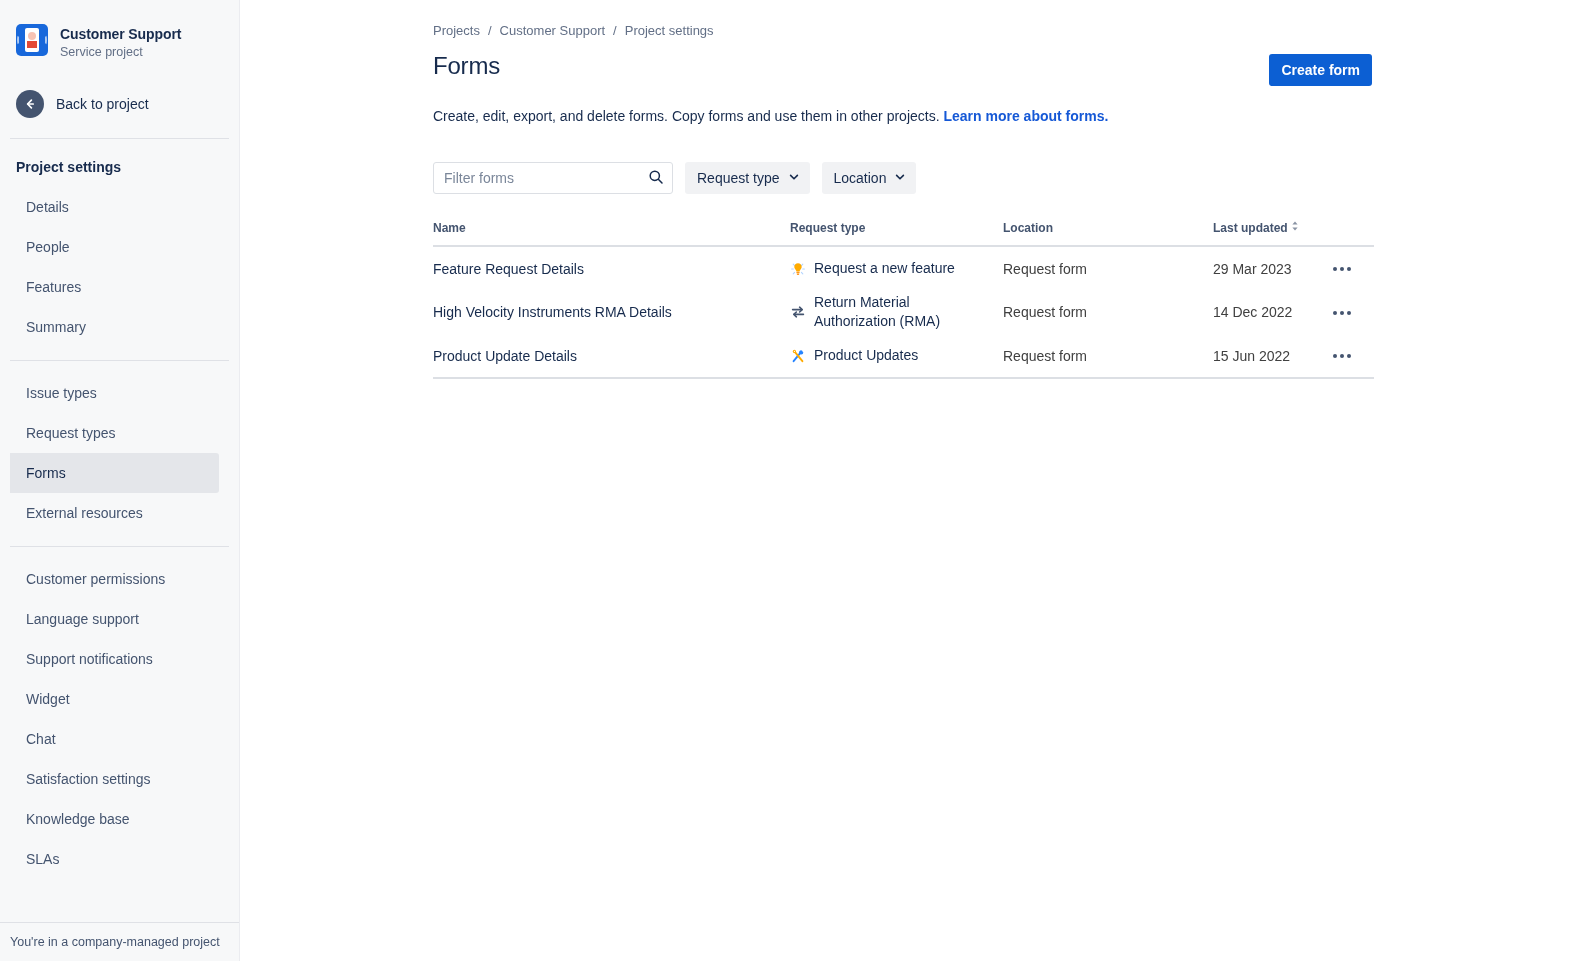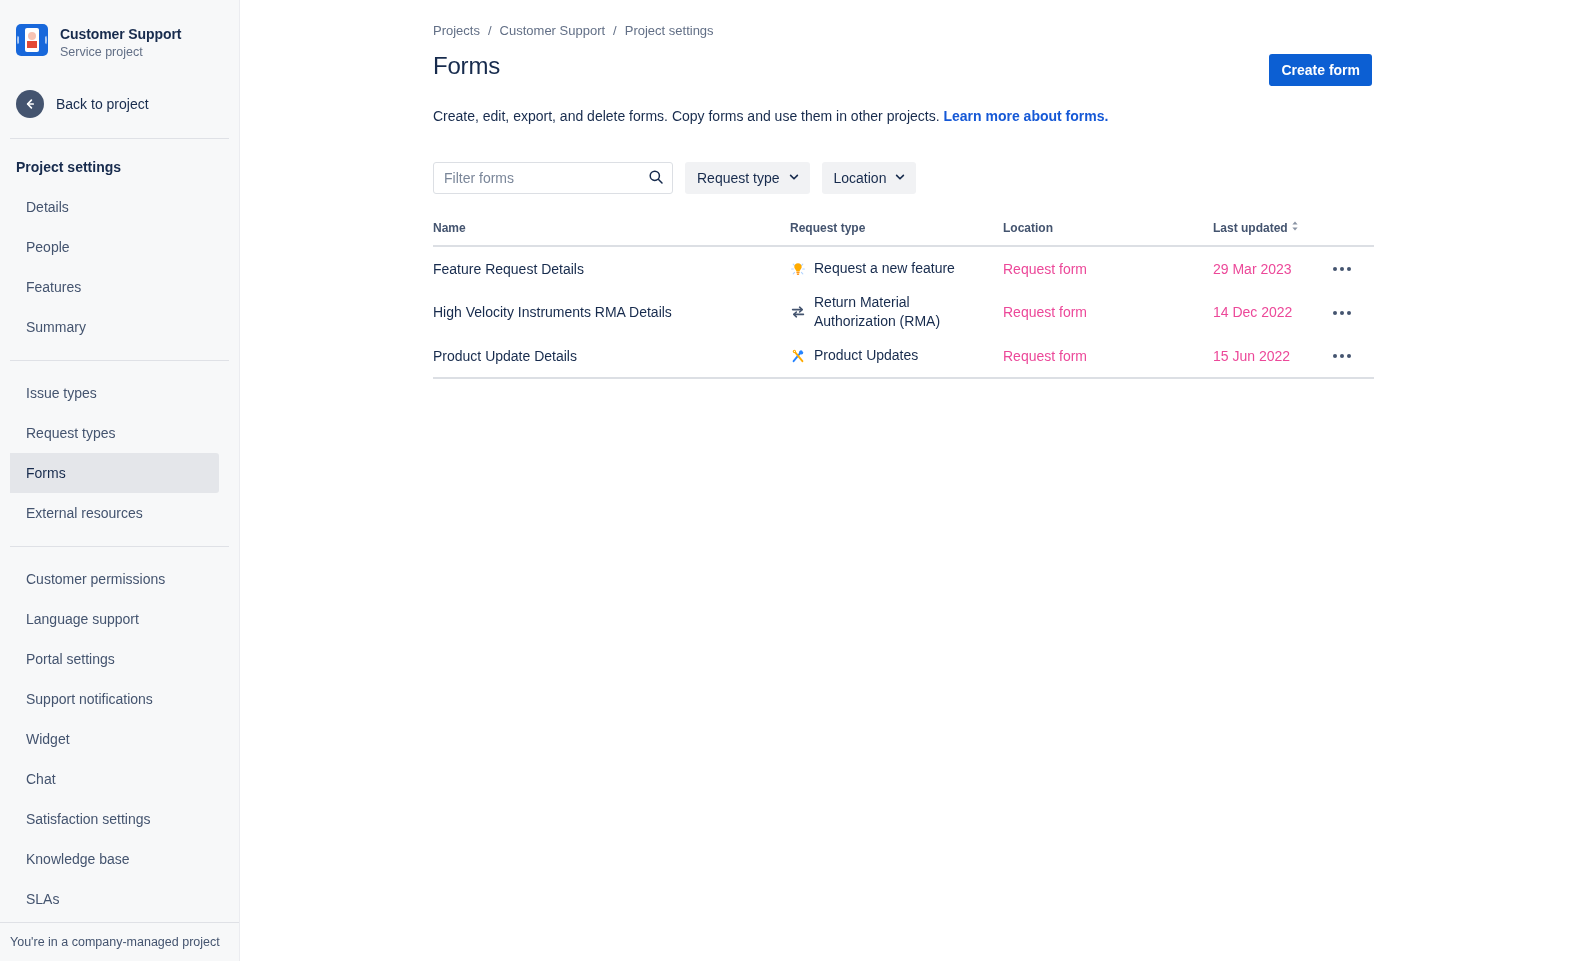--- a/index.html
+++ b/index.html
@@ -248,21 +248,21 @@
   .col-upd   { width: 120px; }
   .col-act   { width: 41px; }
 
   .form-name {
     color: #172B4D; font-weight: 500; cursor: pointer;
     text-decoration: none;
   }
   .rtype-cell { display: flex; align-items: center; gap: 8px; }
   .rtype-icon { width: 16px; height: 16px; flex: 0 0 16px; display: block; }
   .rtype-label { font-size: 14px; color: #172B4D; line-height: 19px; }
-  .loc-cell, .upd-cell { font-size: 14px; color: #ec4899; }
+  .loc-cell, .upd-cell { font-size: 14px; color: #404040; }
   .actions-cell { text-align: left; }
   .dots-btn {
     background: none; border: none; padding: 0;
     cursor: pointer;
     display: inline-flex; align-items: center; gap: 3px;
     height: 24px;
   }
   .dot { width: 4px; height: 4px; border-radius: 50%; background: #44546F; display: block; }
 </style>
 </head>
@@ -314,21 +314,20 @@
       <li class="nav-item">Request types</li>
       <li class="nav-item selected">Forms</li>
       <li class="nav-item">External resources</li>
     </ul>
 
     <div class="side-divider" style="margin-top:13px;"></div>
 
     <ul class="nav-list" style="margin-top:12px;">
       <li class="nav-item">Customer permissions</li>
       <li class="nav-item">Language support</li>
-      <li class="nav-item">Portal settings</li>
       <li class="nav-item">Support notifications</li>
       <li class="nav-item">Widget</li>
       <li class="nav-item">Chat</li>
       <li class="nav-item">Satisfaction settings</li>
       <li class="nav-item">Knowledge base</li>
       <li class="nav-item">SLAs</li>
     </ul>
 
     <div class="sidebar-footer">You're in a company-managed project</div>
   </aside>

